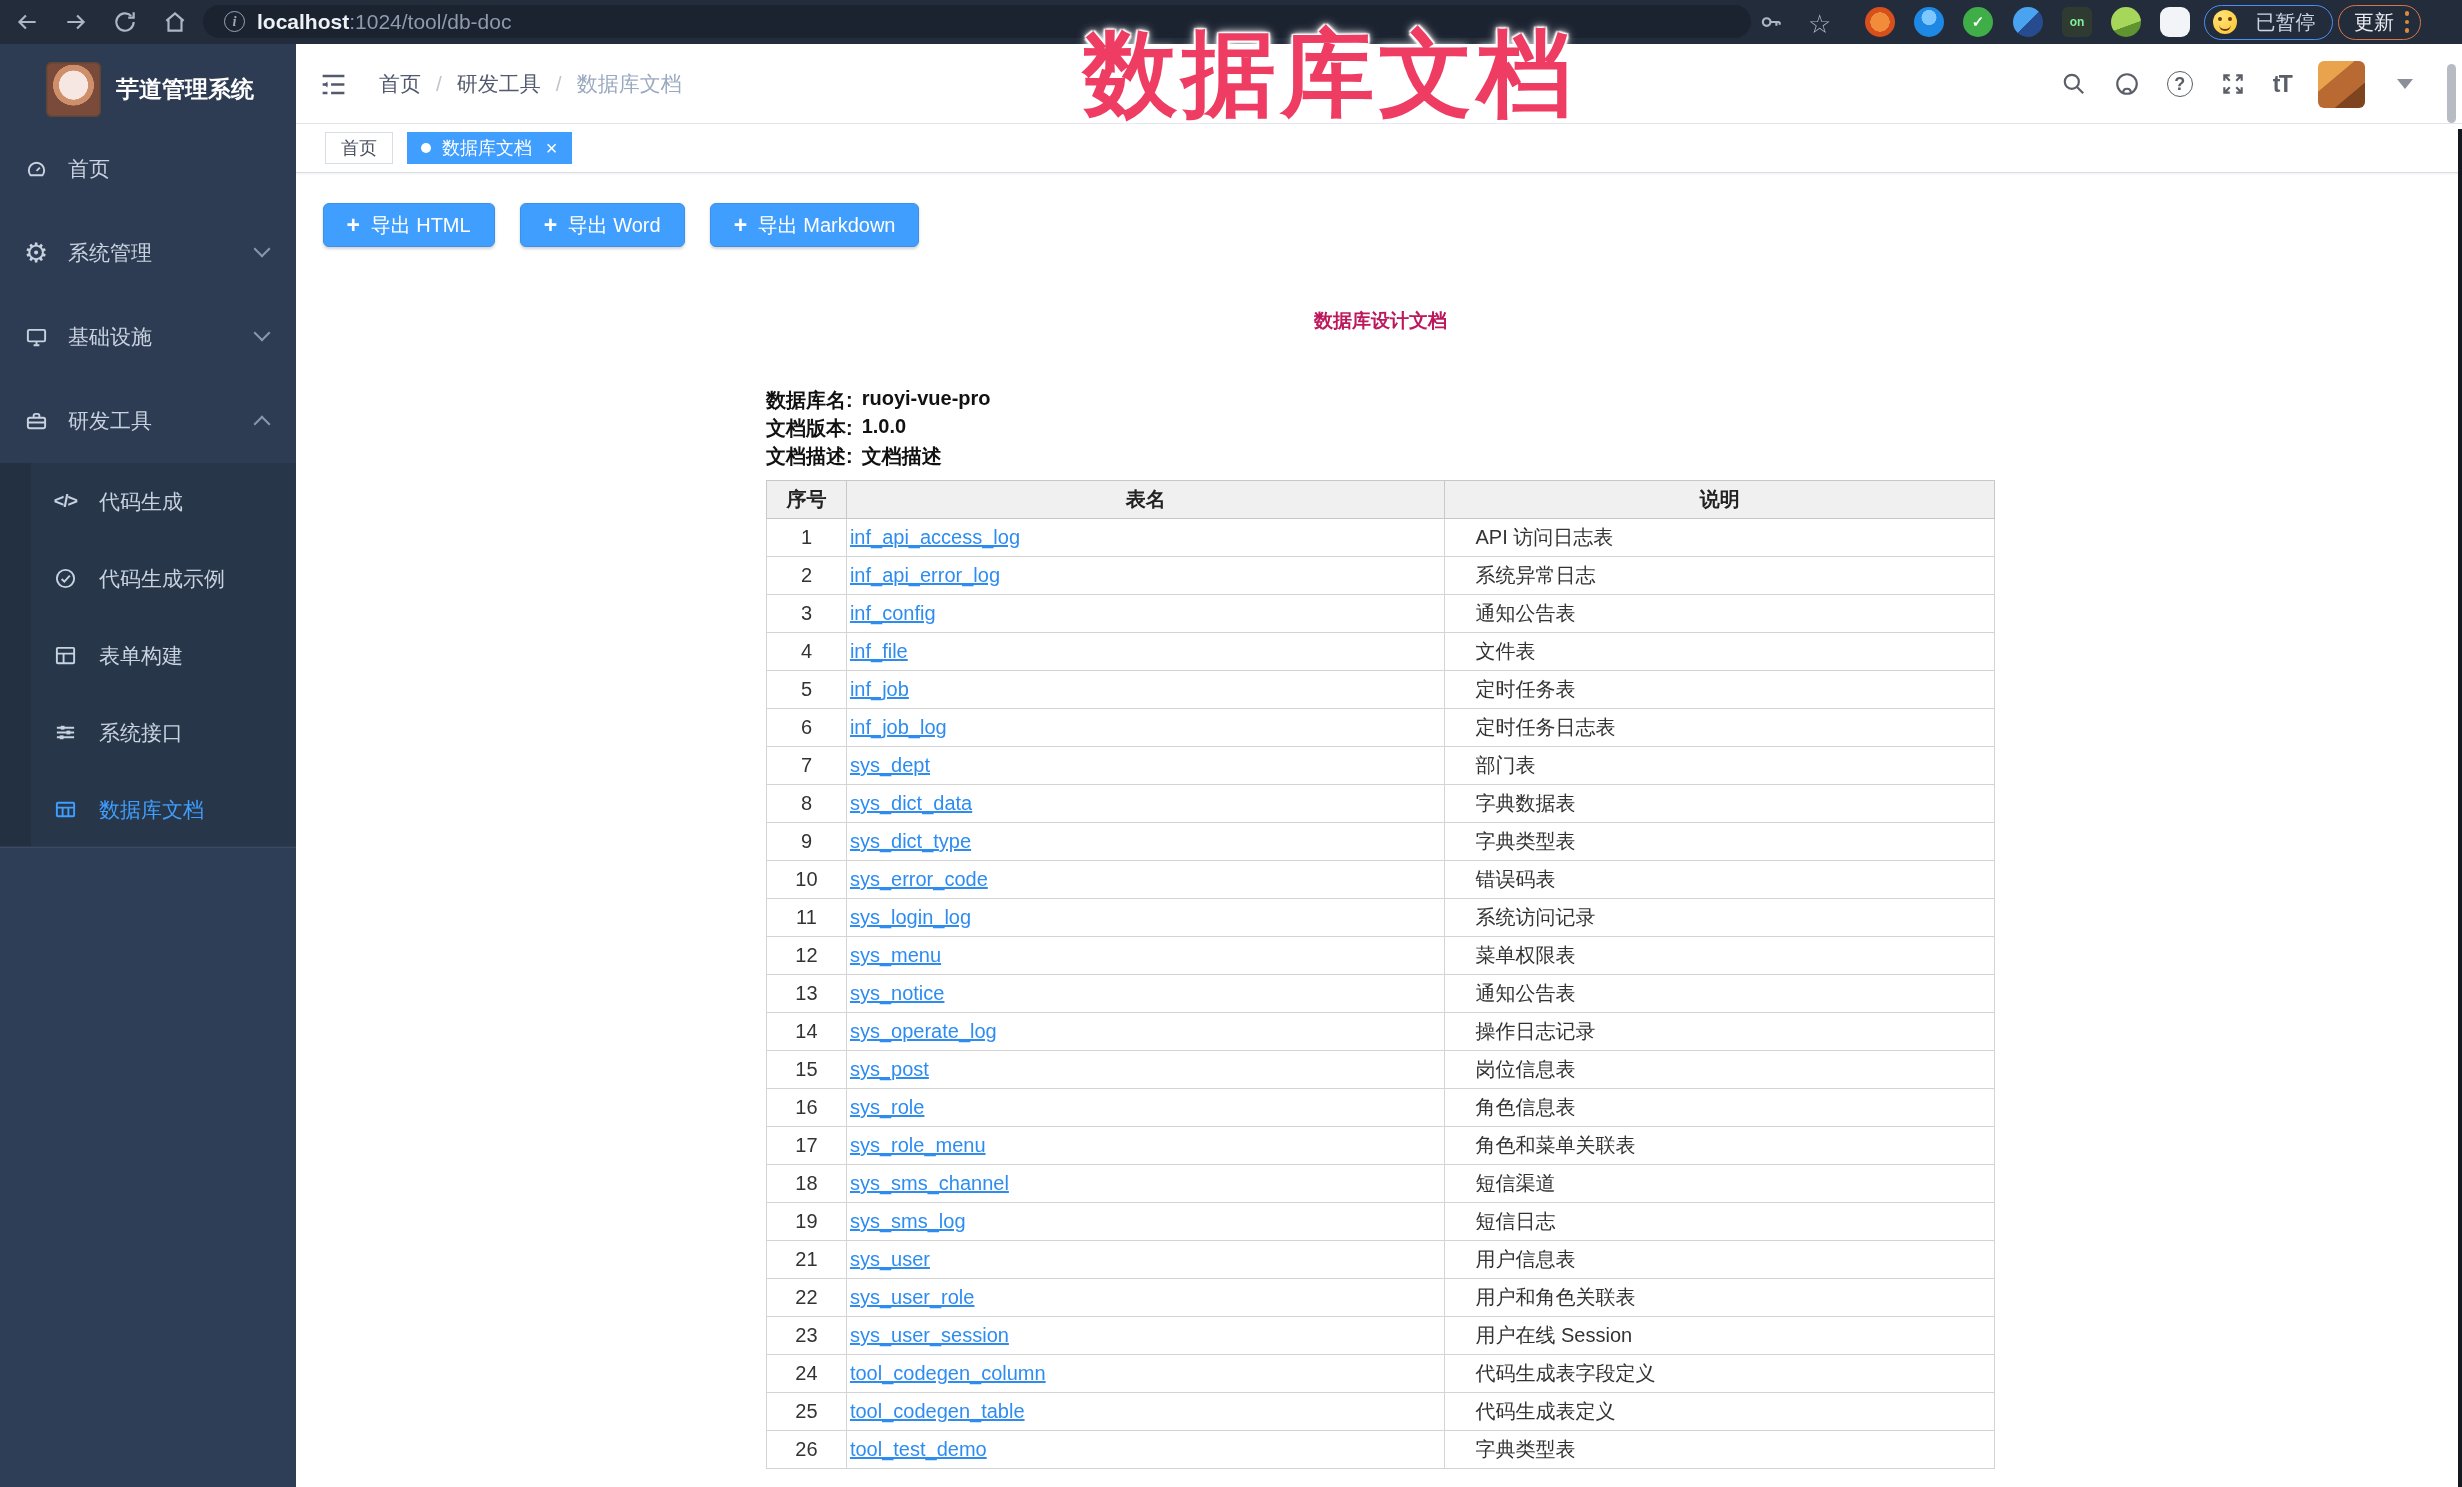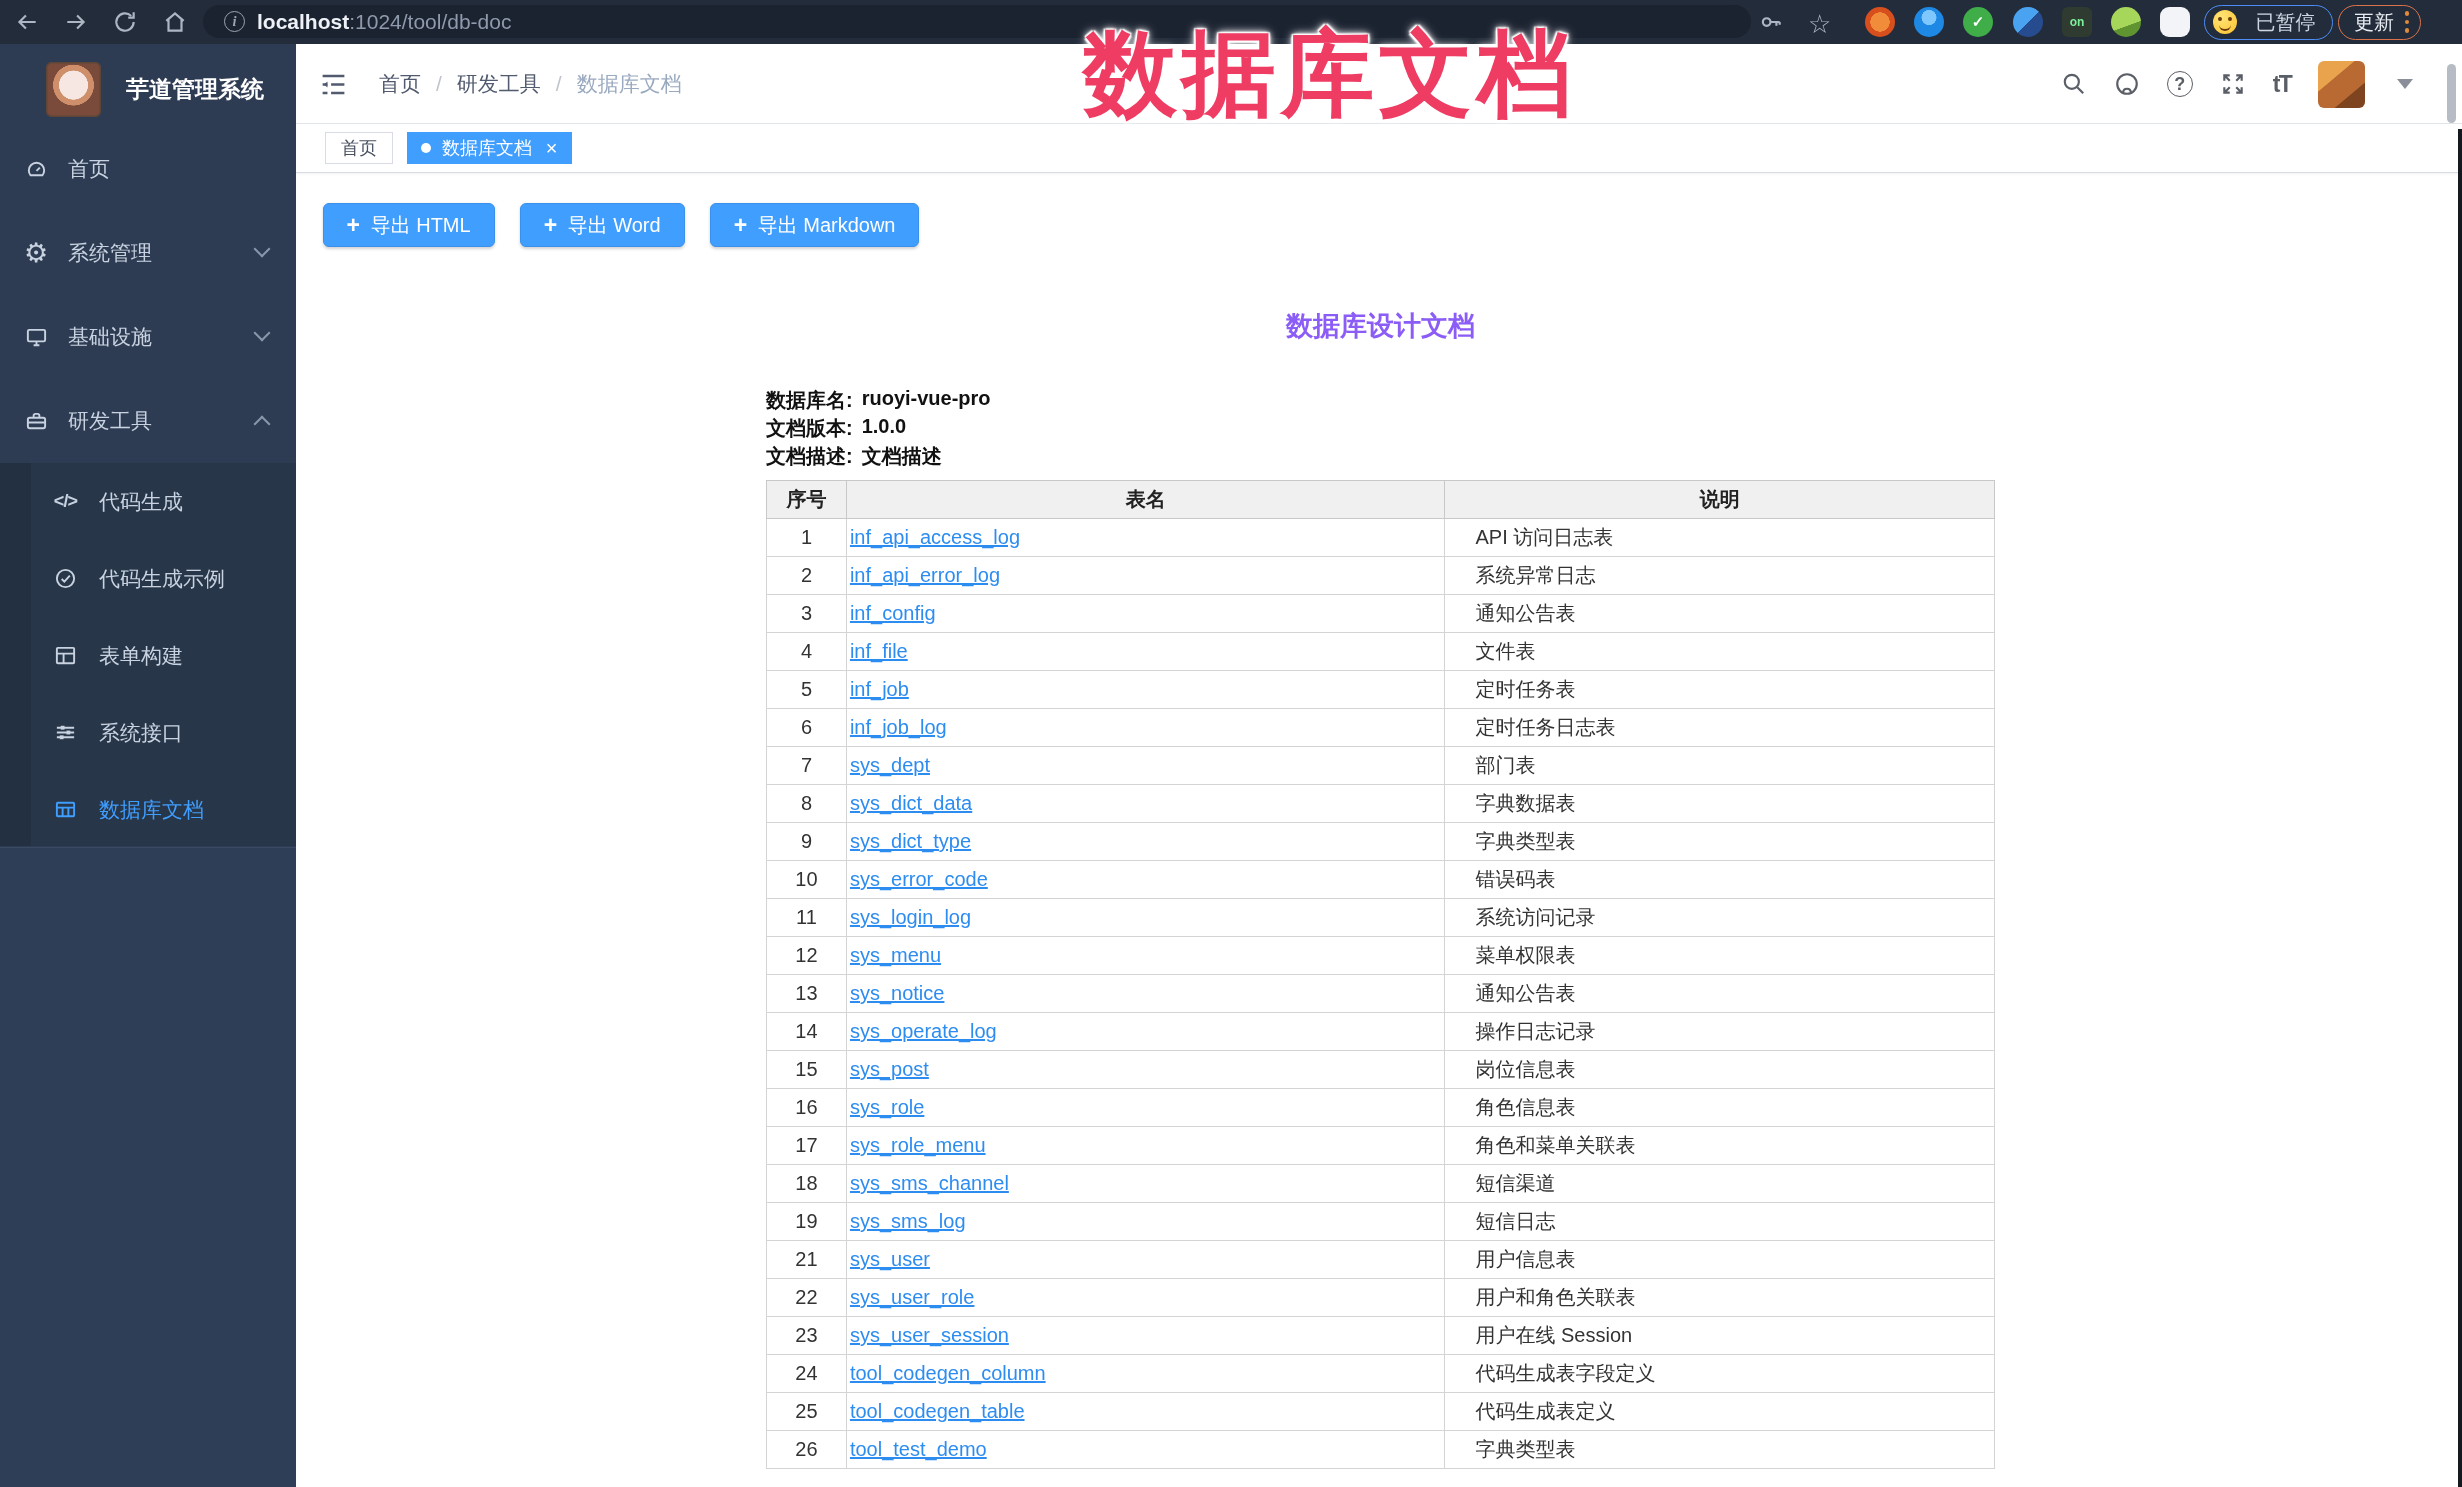--- a/index.html
+++ b/index.html
@@ -25,21 +25,21 @@
   .paused-label { color:#cdd5e2; font-size:20px; }
   .update-badge { position:absolute; left:2338px; top:4.6px; height:35px; border:1.5px solid #d9734a; border-radius:17.4px; display:flex; align-items:center; padding:0 10.6px 0 15px; gap:10.6px; }
   .update-label { color:#e8ebf0; font-size:20px; }
   .dots3 { display:flex; flex-direction:column; gap:3.8px; }
   .dots3 i { width:4.6px; height:4.6px; border-radius:50%; background:#e08a3c; }
 
   
   .sidebar { position:absolute; left:0; top:44px; width:296px; height:1444px; background:#2e3c53; z-index:2; }
   .logo-row { position:absolute; left:0; top:16px; width:296px; height:58px; display:flex; align-items:center; }
   .logo-img { margin-left:46px; width:55px; height:55px; border-radius:6px; background:radial-gradient(circle at 50% 42%, #f6e7e2 0 34%, #cf8f6a 35% 48%, #7a4a3a 49% 100%); box-shadow:inset 0 0 0 1.5px #5d4637; }
-  .app-title { margin-left:25px; color:#ffffff; font-size:23px; font-weight:bold; }
+  .app-title { margin-left:15px; color:#ffffff; font-size:23px; font-weight:bold; }
   .s-menu { position:absolute; left:0; top:83px; width:296px; }
   .s-item { height:84px; display:flex; align-items:center; color:#c8d2e0; font-size:21px; position:relative; cursor:pointer; }
   .s-item .ic { position:absolute; left:23px; width:26px; color:#c8d2e0; }
   .s-item .s-label { position:absolute; left:68px; }
   .chev { position:absolute; left:256px; width:12px; height:12px; border-right:2.3px solid #8a97ab; border-bottom:2.3px solid #8a97ab; }
   .chev.down { transform:rotate(45deg); top:32px; }
   .chev.up { transform:rotate(-135deg); top:39px; }
   .submenu { position:absolute; left:0; top:419px; width:296px; height:383px; background:#273649; box-shadow:inset 31px 0 0 #223041; }
   .sub-item { height:77px; display:flex; align-items:center; color:#c8d2e0; font-size:21px; position:relative; cursor:pointer; }
   .sub-item .ic { position:absolute; left:52px; width:27px; }
@@ -69,21 +69,21 @@
   .tag { height:32px; display:inline-flex; align-items:center; padding:0 15px; border:0.8px solid #d8dce5; background:#fff; color:#495060; font-size:18px; cursor:pointer; }
   .tag.active { background:#409EFF; border-color:#409EFF; color:#fff; padding:0 13.7px; }
   .tag-dot { width:10px; height:10px; border-radius:50%; background:#fff; margin-right:10.6px; }
   .tag-close { margin-left:13.7px; font-size:20px; line-height:1; }
 
   
   .content { position:absolute; left:296px; top:173px; width:2167px; height:1315px; background:#fff; overflow:hidden; }
   .actions { position:absolute; left:26.6px; top:30px; display:flex; gap:25px; }
   .btn-blue { height:44px; background:#409EFF; color:#fff; border:0.8px solid #3a90ea; border-radius:6px; font-size:20px; display:inline-flex; align-items:center; padding:0 23px; gap:10.6px; cursor:pointer; box-shadow:0 1.5px 3px rgba(0,0,0,.18); font-family:"Liberation Sans",sans-serif; }
   .btn-plus { font-size:23px; font-weight:bold; }
-  .doc-title { position:absolute; left:470px; top:135px; width:1229px; text-align:center; font-size:27px; font-weight:bold; color:#8b5cf6; }
+  .doc-title { position:absolute; left:470px; top:135px; width:1229px; text-align:center; font-size:19px; font-weight:bold; color:#be185d; }
   .db-info { position:absolute; left:470px; top:214px; font-size:20px; color:#111; }
   .db-info .row { height:28px; display:flex; }
   .db-info .lab { font-weight:bold; }
   .db-info .val { font-weight:bold; margin-left:9px; }
   .doc-table { position:absolute; left:470px; top:307px; width:1229px; border-collapse:collapse; font-size:20px; }
   .doc-table th { background:#f0f0f0; border:0.8px solid #c8c8c8; height:38px; font-weight:bold; color:#222; text-align:center; }
   .doc-table td { border:0.8px solid #d4d4d4; height:38px; color:#333; }
   .doc-table td.c-idx { width:80px; text-align:center; }
   .doc-table td.c-name { width:599px; padding-left:3px; }
   .doc-table td.c-desc { width:550px; padding-left:30px; }

